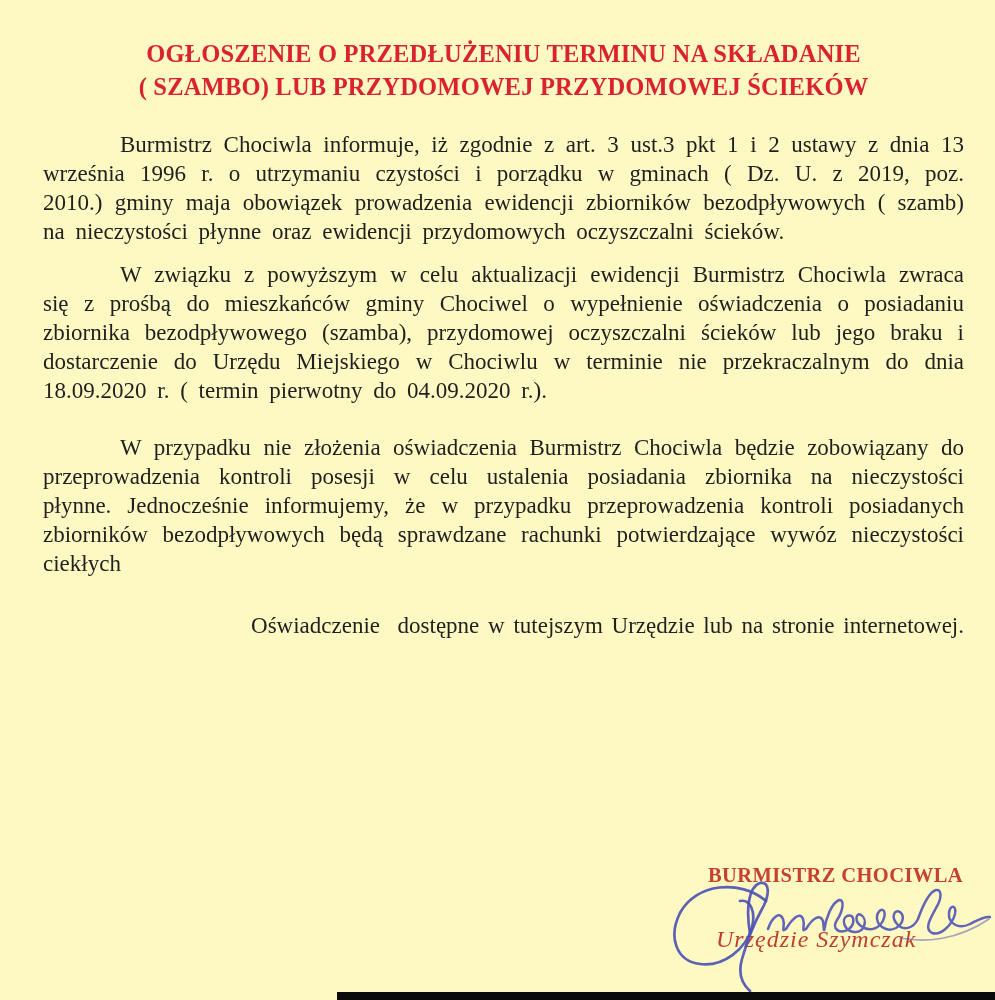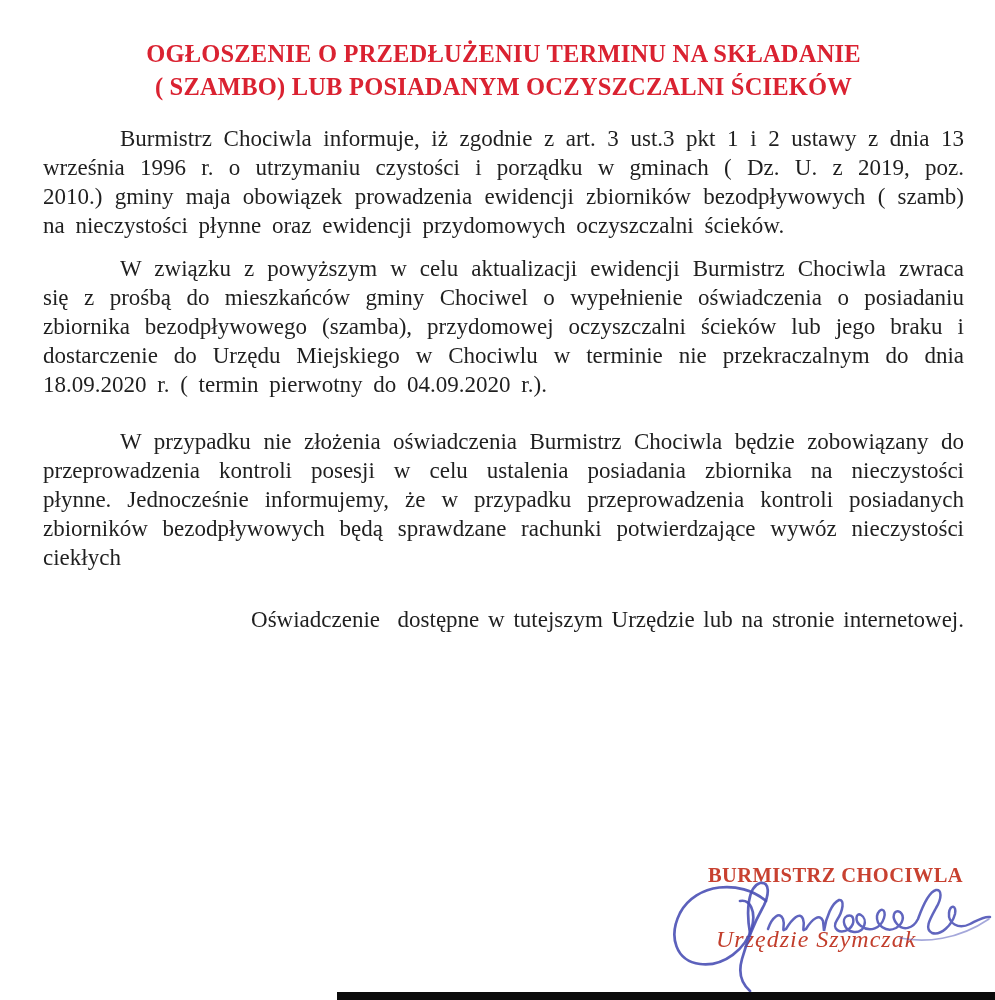--- a/index.html
+++ b/index.html
@@ -1,21 +1,21 @@
 <!DOCTYPE html>
 <html><head>
 <meta charset="utf-8">
 <style>
   html, body { margin: 0; padding: 0; background: #e8e8e8; }
   .page {
     position: relative;
     width: 995px;
     height: 1000px;
     margin: 0 auto;
-    background: #ffffff;
+    background: #fef9c3;
     overflow: hidden;
     font-family: "Liberation Serif", "DejaVu Serif", serif;
     color: #1f1f1f;
   }
   .content {
     position: absolute;
     top: 0; left: 0; right: 0;
     padding: 0 31px 0 43px;
   }
   .heading {
@@ -28,21 +28,21 @@
     letter-spacing: 0.2px;
   }
   .para {
     font-size: 23px;
     line-height: 29px;
     text-align: justify;
     text-indent: 77px;
     word-spacing: 5px;
     margin: 0;
   }
-  .para-1 { margin-top: 21px; }
+  .para-1 { margin-top: 27px; }
   .para-2 { margin-top: 14px; }
   .para-3 { margin-top: 28px; }
   .note {
     font-size: 23px;
     line-height: 29px;
     text-indent: 0;
     word-spacing: 3px;
     white-space: pre-wrap;
     margin: 0;
   }
@@ -81,21 +81,21 @@
 </style>
 </head>
 <body>
 
 <div class="page">
 
   <div class="content">
 
     <div class="heading">
       <div>OGŁOSZENIE O PRZEDŁUŻENIU TERMINU NA SKŁADANIE</div>
-      <div>( SZAMBO) LUB POSIADANYM OCZYSZCZALNI ŚCIEKÓW</div>
+      <div>( SZAMBO) LUB PRZYDOMOWEJ PRZYDOMOWEJ ŚCIEKÓW</div>
     </div>
 
     <p class="para para-1">Burmistrz Chociwla informuje, iż zgodnie z art. 3 ust.3 pkt 1 i 2 ustawy z dnia 13 września 1996 r. o utrzymaniu czystości i porządku w gminach ( Dz. U. z 2019, poz. 2010.) gminy maja obowiązek prowadzenia ewidencji zbiorników bezodpływowych ( szamb) na nieczystości płynne oraz ewidencji przydomowych oczyszczalni ścieków.</p>
     <p class="para para-2">W związku z powyższym w celu aktualizacji ewidencji Burmistrz Chociwla zwraca się z prośbą do mieszkańców gminy Chociwel o wypełnienie oświadczenia o posiadaniu zbiornika bezodpływowego (szamba), przydomowej oczyszczalni ścieków lub jego braku i dostarczenie do Urzędu Miejskiego w Chociwlu w terminie nie przekraczalnym do dnia 18.09.2020 r. ( termin pierwotny do 04.09.2020 r.).</p>
     <p class="para para-3">W przypadku nie złożenia oświadczenia Burmistrz Chociwla będzie zobowiązany do przeprowadzenia kontroli posesji w celu ustalenia posiadania zbiornika na nieczystości płynne. Jednocześnie informujemy, że w przypadku przeprowadzenia kontroli posiadanych zbiorników bezodpływowych będą sprawdzane rachunki potwierdzające wywóz nieczystości ciekłych</p>
 
     <p class="note note-1">Oświadczenie  dostępne w tutejszym Urzędzie lub na stronie internetowej.</p>
 
   </div>
 

